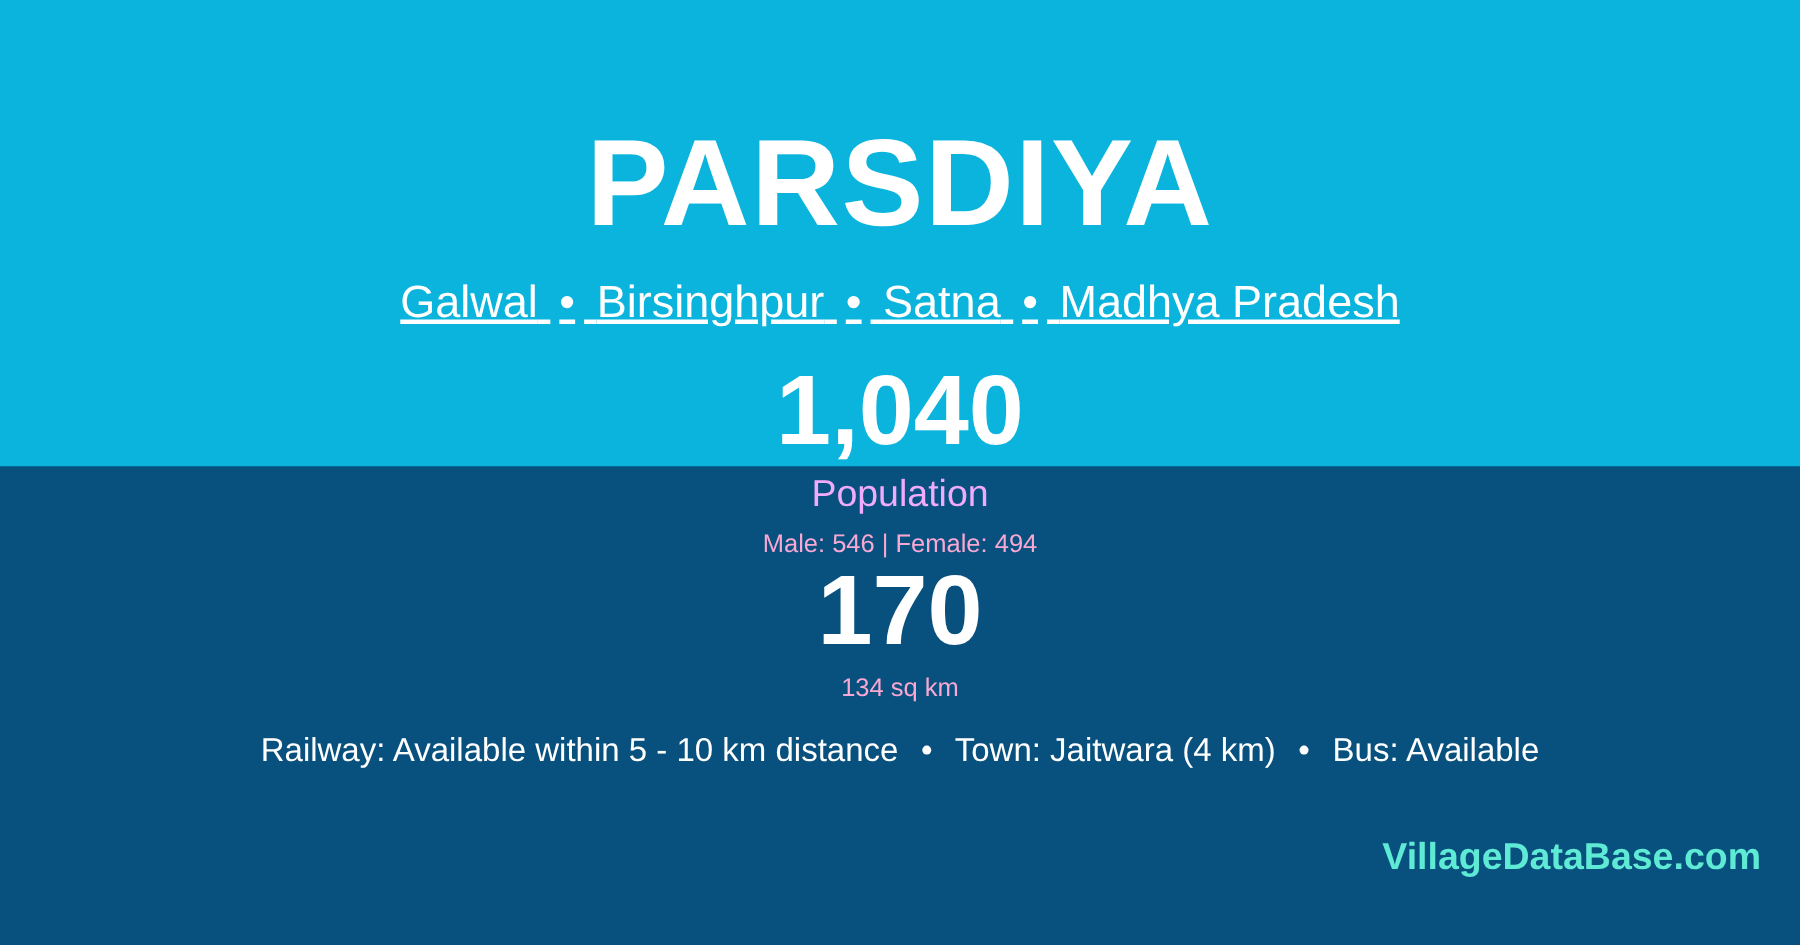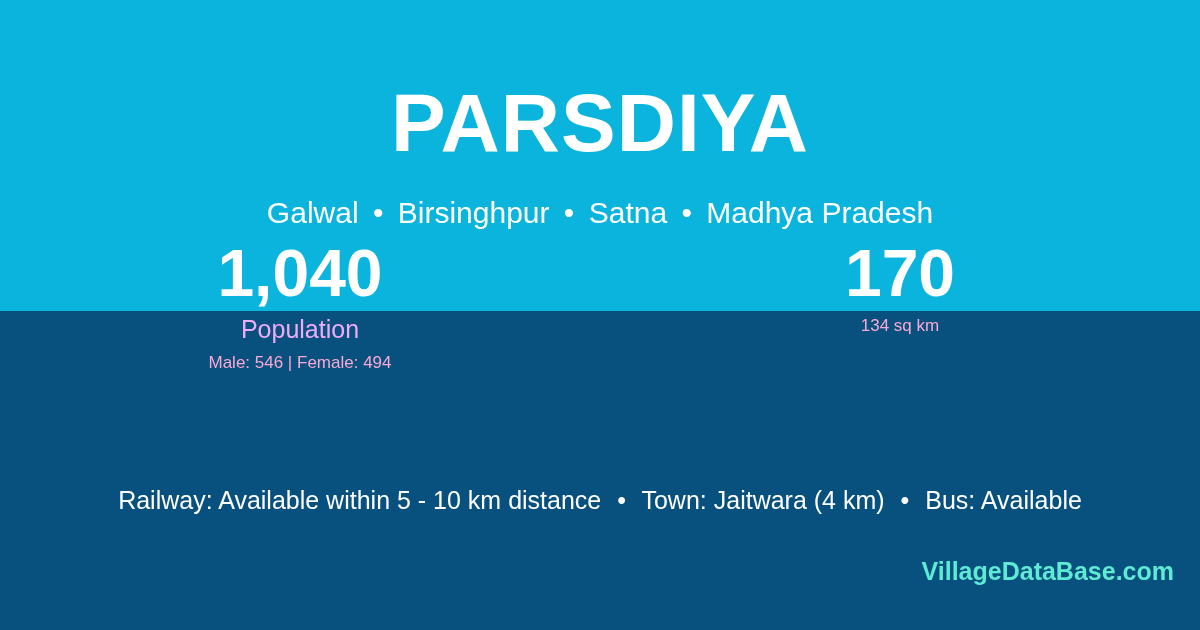--- a/index.html
+++ b/index.html
@@ -56,41 +56,42 @@
     margin: 0;
     padding-top: 82px;
     font-size: 82px;
     font-weight: bold;
     line-height: 1.0;
     letter-spacing: 1px;
     color: #ffffff;
     white-space: nowrap;
   }
   .breadcrumb {
-    margin: 16px;
+    margin: 5px;
     padding-top: 18px;
     font-size: 30px;
     font-weight: normal;
     line-height: 1.0;
     color: #ffffff;
     white-space: nowrap;
+    text-decoration: underline;
   }
   .breadcrumb .sep {
     padding: 0 6px;
     color: #ffffff;
   }
 
   
   .stats {
     position: absolute;
     left: 0;
     top: 240px;
     width: 1200px;
     display: flex;
-    flex-direction: row;
+    flex-direction: column;
     z-index: 5;
   }
   .stat {
     flex: 1 1 0;
     text-align: center;
   }
   .stat-value {
     font-size: 66px;
     font-weight: bold;
     line-height: 66px;
@@ -114,21 +115,21 @@
     white-space: nowrap;
   }
 
   
   .infra {
     position: absolute;
     left: 0;
     top: 486px;
     width: 1200px;
     text-align: center;
-    font-size: 25px;
+    font-size: 22px;
     line-height: 28px;
     color: #ffffff;
     white-space: nowrap;
     z-index: 5;
   }
   .infra .sep {
     padding: 0 9px;
     color: #ffffff;
   }
 

